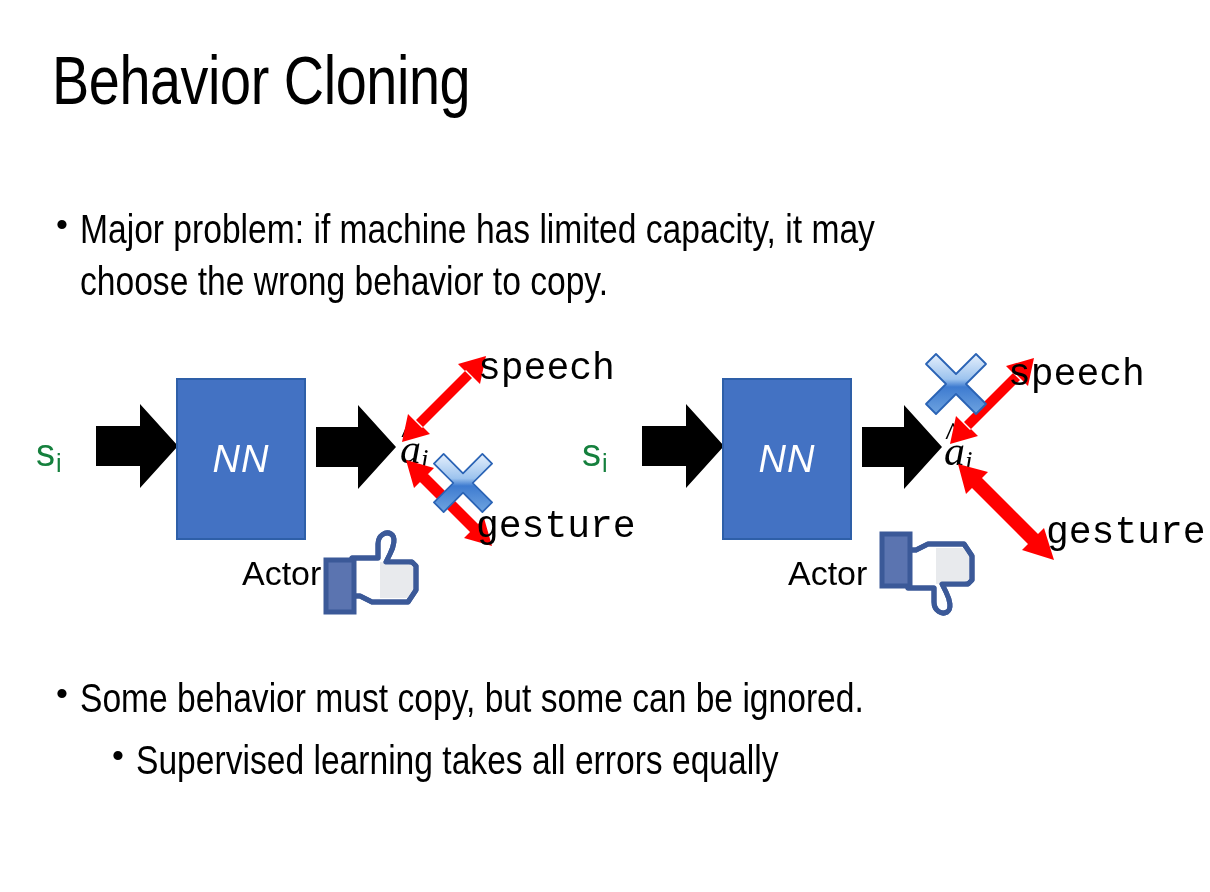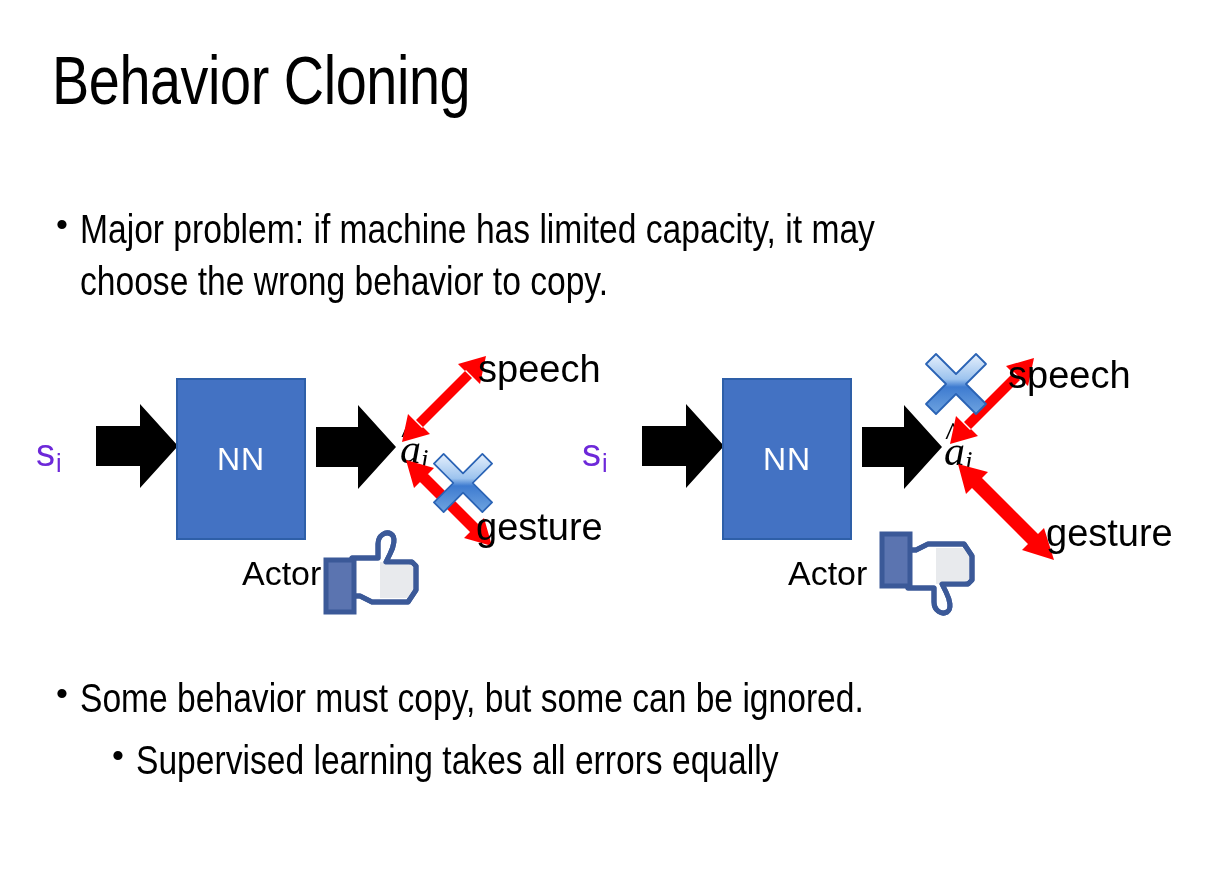--- a/index.html
+++ b/index.html
@@ -63,43 +63,44 @@
 
   
   .diagram { position: absolute; top: 330px; width: 605px; height: 310px; }
   #diagram-left  { left: 0px; }
   #diagram-right { left: 546px; }
 
   .state-label {
     position: absolute;
     font-size: 38px;
     line-height: 1;
-    color: #6d28d9;
+    color: #15803d;
     white-space: nowrap;
   }
   .state-label .sub {
     font-size: 25px;
     vertical-align: -0.22em;
     margin-left: 1px;
   }
 
   .nn-box {
     position: absolute;
     background: #4372C3;
     border: 2px solid #2E5FA8;
     box-sizing: border-box;
     display: flex;
     align-items: center;
     justify-content: center;
   }
   .nn-box .nn-label {
     color: #ffffff;
-    font-size: 32px;
+    font-size: 38px;
     line-height: 1;
     letter-spacing: 1px;
+    font-style: italic;
   }
 
   .actor-label {
     position: absolute;
     font-size: 34px;
     line-height: 1;
     color: #000;
     white-space: nowrap;
     margin-left: 44px;
   }
@@ -128,20 +129,21 @@
   }
 
   .red-arrow { position: absolute; }
 
   .out-label {
     position: absolute;
     font-size: 38px;
     line-height: 1;
     color: #000;
     white-space: nowrap;
+    font-family: Liberation Mono, monospace;
   }
 
   .x-mark   { position: absolute; }
   .thumb    { position: absolute; }
 </style>
 </head>
 <body>
 
 <div class="slide-title">Behavior Cloning</div>
 

